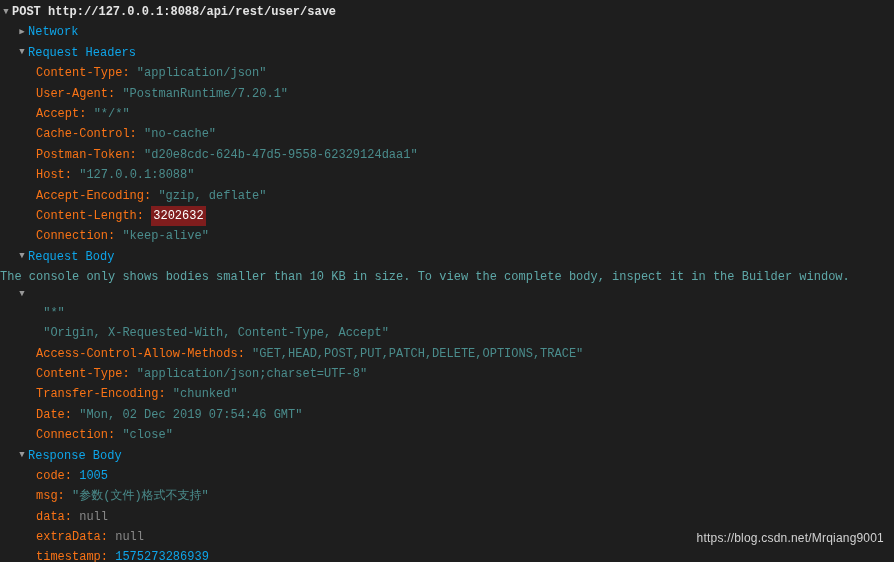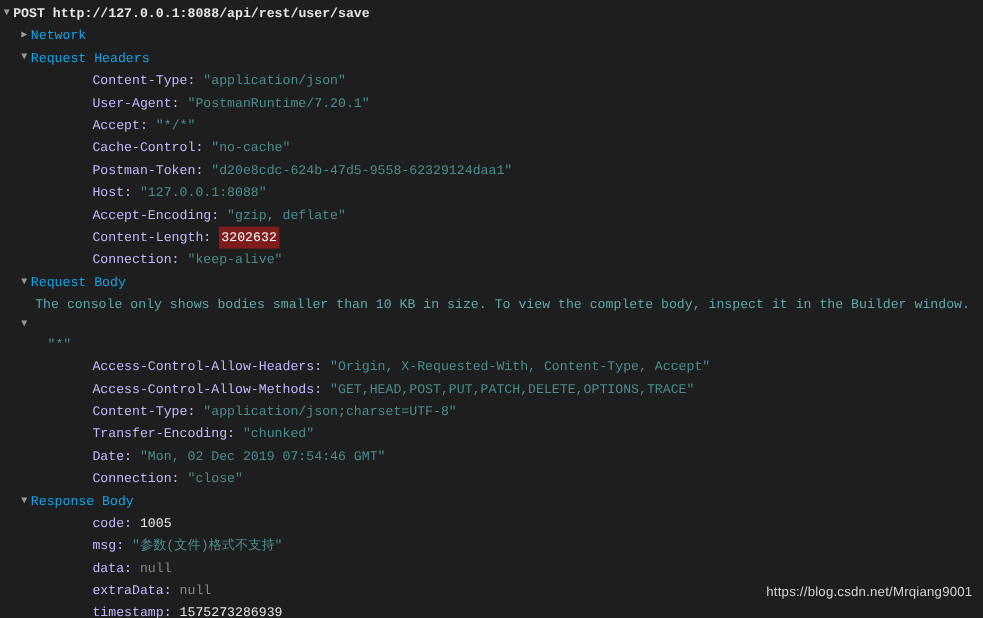--- a/index.html
+++ b/index.html
@@ -34,51 +34,50 @@
     .triangle.down::before { content: "▼"; }
     .triangle.right::before { content: "▶"; }
     .method-url {
       color: #e4e4e4;
       font-weight: bold;
     }
     .section-label {
       color: #0ea5e9;
     }
     .key {
-      color: #c4b5fd;
-      margin-left: 48px;
+      color: #f97316;
     }
     .str-val {
       color: #4a8c8c;
     }
     .highlight {
       background-color: #7f1d1d;
       color: #fff;
       padding: 0 2px;
     }
     .info-text {
       color: #5ea8a8;
     }
     .null-val {
       color: #888;
     }
     .num-val-purple {
-      color: #e5e5e5;
+      color: #0ea5e9;
     }
     .watermark {
       position: absolute;
       right: 10px;
       bottom: 14px;
       color: #d2d2d2;
       font-family: Arial, sans-serif;
       font-size: 12px;
       letter-spacing: 0.2px;
     }
     .pad1 { padding-left: 16px; }
-    .pad2 { padding-left: 32px; }
+    .pad2 { }
     .pad3 { padding-left: 36px; }
   </style>
 </head>
 <body>
 
 <div class="row">
   <span class="triangle down"></span>
   <span class="method-url">
     <span>POST</span>
     <span>http://127.0.0.1:8088/api/rest/user/save</span>
@@ -140,21 +139,21 @@
 </div>
 
 <div class="row pad1">
   <span class="triangle down"></span>
 </div>
 <div class="row pad3">
   &nbsp;
   <span class="str-val">"*"</span>
 </div>
 <div class="row pad3">
-  <span class="key">Access-Control-Allow-Headers:</span>&nbsp;
+  &nbsp;
   <span class="str-val">"Origin, X-Requested-With, Content-Type, Accept"</span>
 </div>
 <div class="row pad3">
   <span class="key">Access-Control-Allow-Methods:</span>&nbsp;
   <span class="str-val">"GET,HEAD,POST,PUT,PATCH,DELETE,OPTIONS,TRACE"</span>
 </div>
 <div class="row pad3">
   <span class="key">Content-Type:</span>&nbsp;
   <span class="str-val">"application/json;charset=UTF-8"</span>
 </div>

